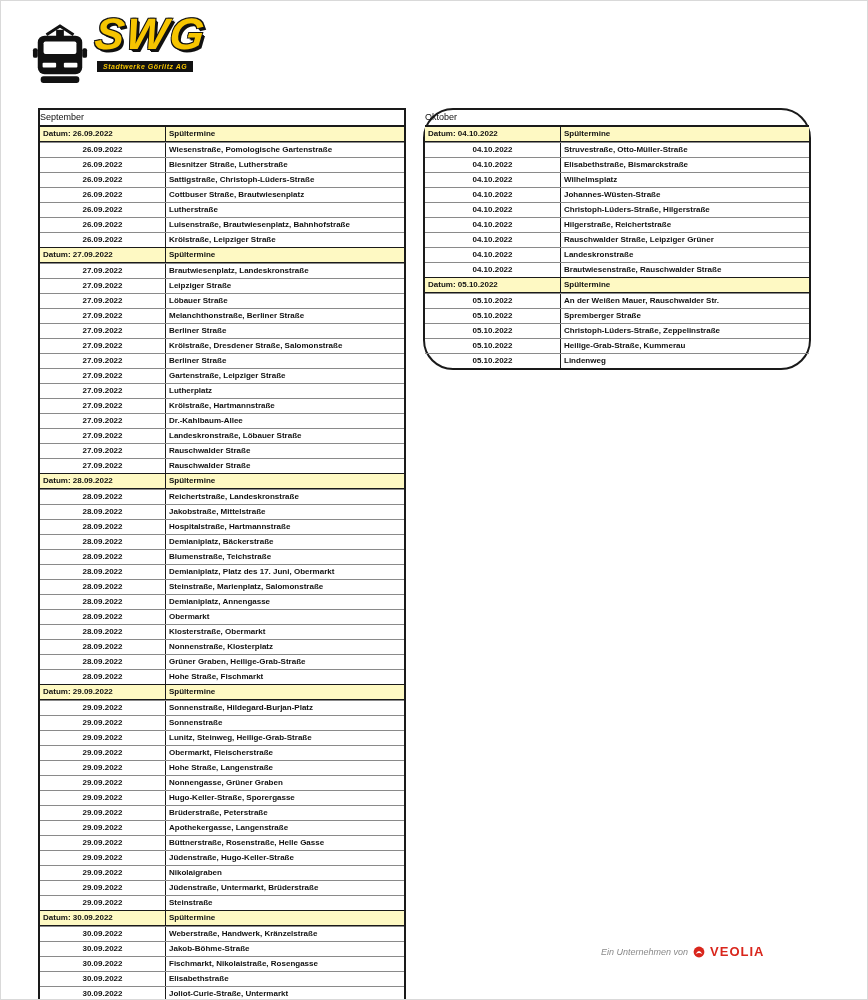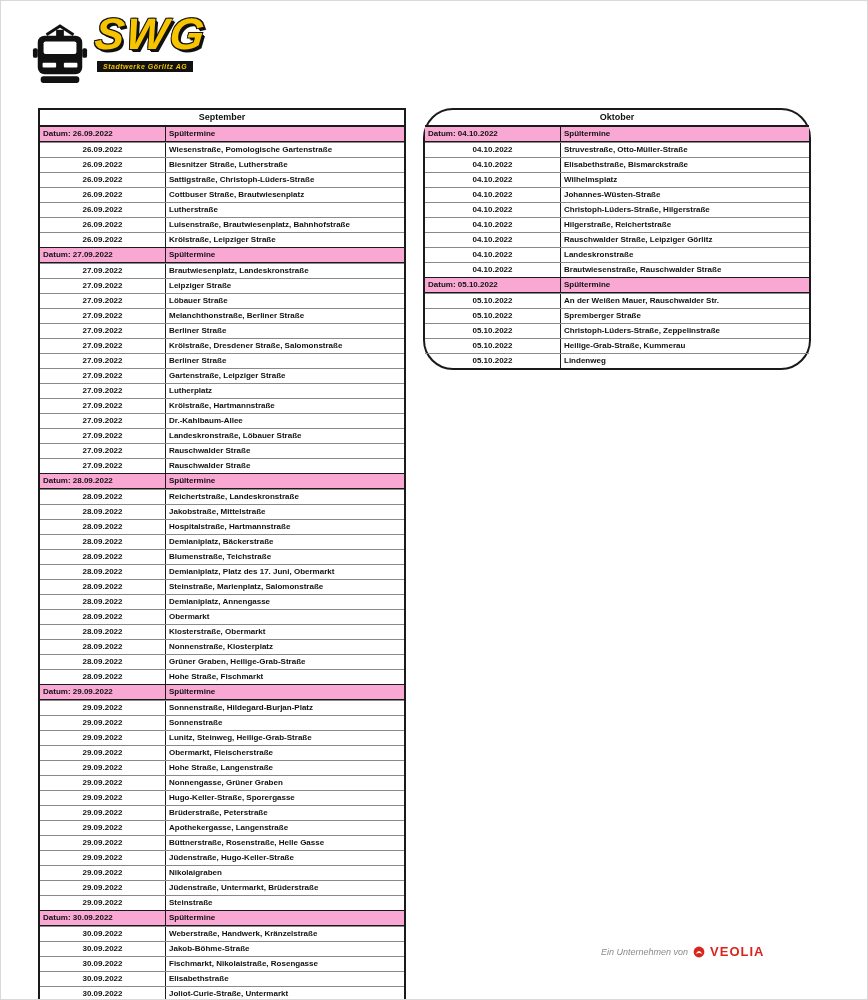--- a/index.html
+++ b/index.html
@@ -12,25 +12,25 @@
   .brand{position:absolute;left:64px;top:-4px;font-size:44px;font-weight:bold;font-style:italic;
          color:#f6c500;transform:skewX(-6deg);letter-spacing:2px;
          text-shadow:2px 2px 0 #111,-1px -1px 0 #111,1px -1px 0 #111,-1px 1px 0 #111,3px 3px 0 #111;}
   .subtitle{position:absolute;left:66px;top:48px;background:#111;color:#f6c500;
             font-size:7px;font-weight:bold;font-style:italic;padding:2px 6px;letter-spacing:.5px;white-space:nowrap;}
 
   
   .sched{position:absolute;top:107px;border:2px solid #1a1a1a;background:#fff;box-sizing:border-box;}
   .sched.sept{left:37px;width:368px;}
   .sched.okt{left:422px;width:388px;border-radius:30px;}
-  .t-title{height:15px;line-height:15px;text-align:center;font-size:9px;font-weight:bold;color:#111;
+  .t-title{height:15px;line-height:15px;font-size:9px;font-weight:normal;color:#111;
            border-bottom:1px solid #1a1a1a;}
   .t-row{display:flex;height:14px;line-height:13px;font-size:8px;color:#111;border-top:1px solid #8a8a8a;}
   .t-row:first-of-type{border-top:none;}
-  .t-head{background:#f9a8d4;border-top:1px solid #1a1a1a;border-bottom:1px solid #1a1a1a;font-weight:bold;}
+  .t-head{background:#fef9c3;border-top:1px solid #1a1a1a;border-bottom:1px solid #1a1a1a;font-weight:bold;}
   .c1{flex:0 0 auto;border-right:1px solid #1a1a1a;box-sizing:border-box;padding:0 3px;overflow:hidden;white-space:nowrap;}
   .sept .c1{width:126px;}
   .okt .c1{width:136px;}
   .c2{flex:1 1 auto;padding:0 3px;overflow:hidden;white-space:nowrap;font-weight:bold;}
   .t-row .c1{text-align:center;font-weight:bold;}
   .t-head .c1{text-align:left;}
 
   
   .footer{position:absolute;left:560px;top:943px;display:flex;align-items:center;gap:5px;}
   .footer .tagline{font-size:9px;font-style:italic;color:#8a8a8a;margin-left:40px;}
@@ -319,21 +319,21 @@
       <div class="t-row">
         <div class="c1">04.10.2022</div>
         <div class="c2">Christoph-Lüders-Straße, Hilgerstraße</div>
       </div>
       <div class="t-row">
         <div class="c1">04.10.2022</div>
         <div class="c2">Hilgerstraße, Reichertstraße</div>
       </div>
       <div class="t-row">
         <div class="c1">04.10.2022</div>
-        <div class="c2">Rauschwalder Straße, Leipziger Görlitz</div>
+        <div class="c2">Rauschwalder Straße, Leipziger Grüner</div>
       </div>
       <div class="t-row">
         <div class="c1">04.10.2022</div>
         <div class="c2">Landeskronstraße</div>
       </div>
       <div class="t-row">
         <div class="c1">04.10.2022</div>
         <div class="c2">Brautwiesenstraße, Rauschwalder Straße</div>
       </div>
       <div class="t-row t-head">

